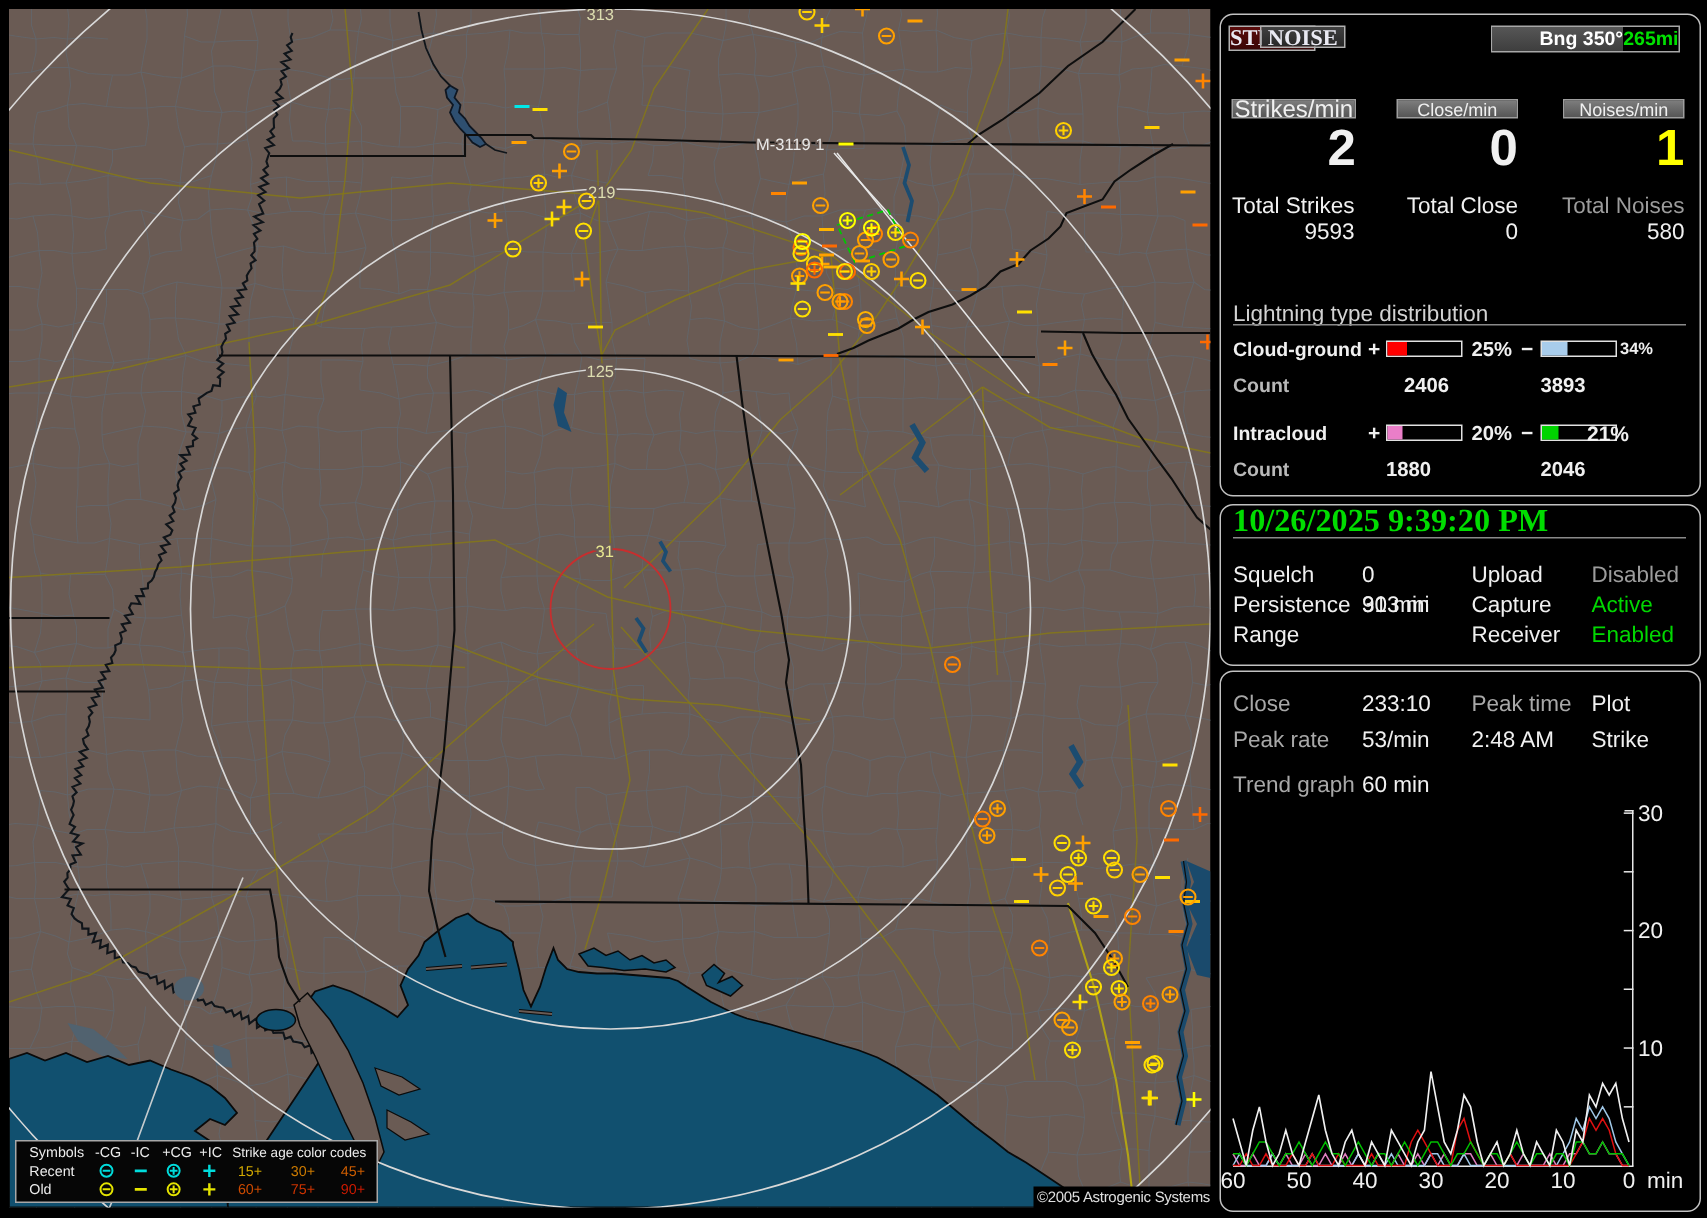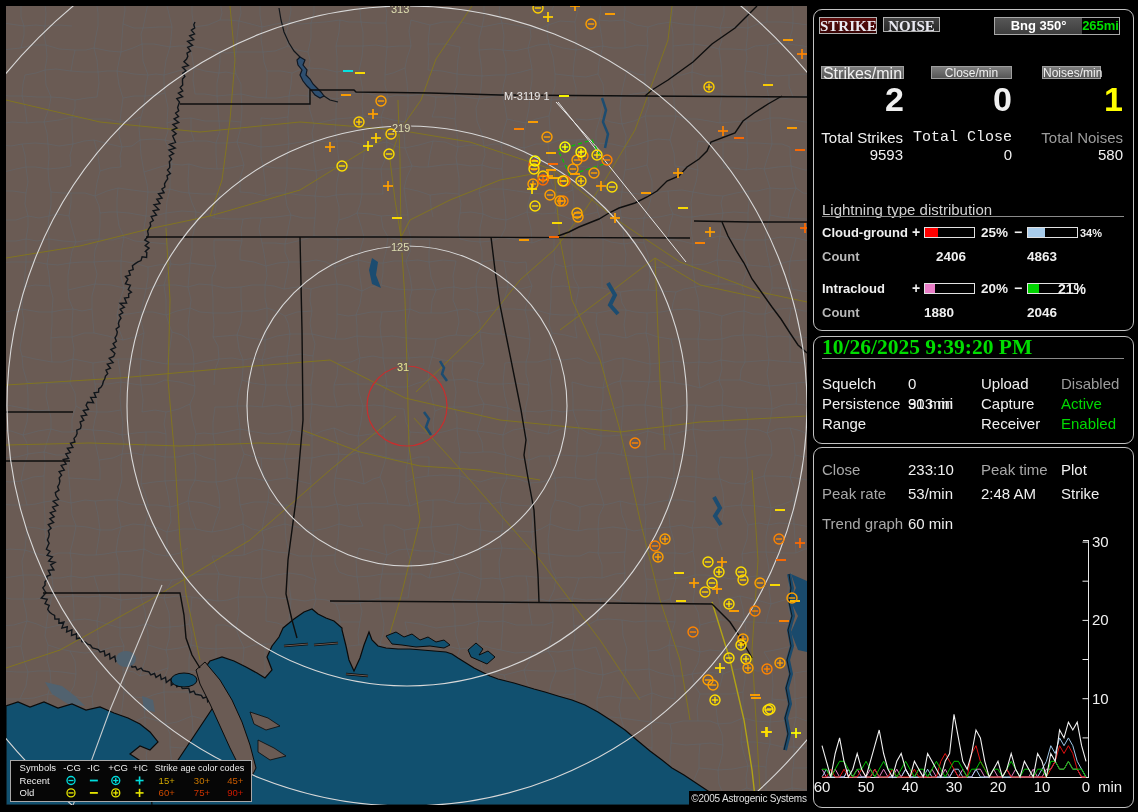--- a/index.html
+++ b/index.html
@@ -360,53 +360,53 @@
 <text x="150" y="37" fill="#cc4a00">60+</text>
       <text x="187" y="37" fill="#cc3300">75+</text>
       <text x="222" y="37" fill="#cc1a00">90+</text>
 </g>
 </svg>
 <div style="position:absolute;left:689px;top:791px;width:120px;height:15px;background:#000;color:#e0e0e0;font-size:10px;letter-spacing:-0.2px;line-height:15px;text-align:center;white-space:nowrap">©2005 Astrogenic Systems</div>
 <div class="panel" style="left:813px;top:9px;width:319px;height:320px"></div>
 <div class="panel" style="left:813px;top:336px;width:319px;height:106px"></div>
 <div class="panel" style="left:813px;top:447px;width:319px;height:359px"></div>
 <div class="btn serif" style="left:819px;top:17px;width:58px;height:17px;background:linear-gradient(#5a0c0c,#3a0606);color:#e9e9f2">STRIKE</div>
-<div class="btn serif" style="left:883px;top:17px;width:57px;height:15px;background:linear-gradient(#404040,#282828);color:#e9e9f2">NOISE</div>
+<div class="btn serif" style="left:840px;top:17px;width:57px;height:15px;background:linear-gradient(#404040,#282828);color:#e9e9f2">NOISE</div>
 <div style="position:absolute;left:994px;top:17px;width:124px;height:16px;border:1px solid #a8a8a8;background:#000;display:flex">
-    <div style="width:96px;background:linear-gradient(#565656,#3e3e3e);color:#fff;font-weight:bold;font-size:13px;text-align:center;line-height:16px">Bng 350°</div>
+    <div style="width:96px;background:linear-gradient(#565656,#3e3e3e);color:#fff;font-weight:bold;font-size:13px;text-align:right;line-height:16px">Bng 350°</div>
     <div style="flex:1;color:#00e000;font-weight:bold;font-size:13px;text-align:right;line-height:16px">265mi</div>
   </div>
 <div class="btn" style="left:821px;top:66px;width:83px;height:13px;background:linear-gradient(#7d7d7d,#565656);border-color:#9e9e9e;font-size:16px;font-weight:normal;line-height:13px;font-family:'Liberation Sans',sans-serif">Strikes/min</div>
 <div class="btn" style="left:931px;top:66px;width:81px;height:13px;background:linear-gradient(#7d7d7d,#565656);border-color:#9e9e9e;font-size:12px;font-weight:normal;line-height:13px;font-family:'Liberation Sans',sans-serif">Close/min</div>
-<div class="btn" style="left:1042px;top:66px;width:59px;height:13px;background:linear-gradient(#7d7d7d,#565656);border-color:#9e9e9e;font-size:12px;font-weight:normal;line-height:13px;font-family:'Liberation Sans',sans-serif">Noises/min</div>
+<div class="btn" style="left:1042px;top:66px;width:81px;height:13px;background:linear-gradient(#7d7d7d,#565656);border-color:#9e9e9e;font-size:12px;font-weight:normal;line-height:13px;font-family:'Liberation Sans',sans-serif">Noises/min</div>
 <div class="t r big" style="left:744px;top:82px;width:160px;">2</div>
 <div class="t r big" style="left:852px;top:82px;width:160px;">0</div>
 <div class="t r big" style="left:963px;top:82px;width:160px;color:#ffff00">1</div>
 <div class="t r " style="left:743px;top:130px;width:160px;">Total Strikes</div>
 <div class="t r " style="left:743px;top:147px;width:160px;">9593</div>
-<div class="t r " style="left:852px;top:130px;width:160px;font-family:Liberation Mono, monospace;">Total Close</div>
+<div class="t r " style="left:852px;top:130px;width:160px;">Total Close</div>
 <div class="t r " style="left:852px;top:147px;width:160px;">0</div>
 <div class="t r " style="left:963px;top:130px;width:160px;color:#9c9c9c">Total Noises</div>
 <div class="t r " style="left:963px;top:147px;width:160px;">580</div>
 <div class="t " style="left:822px;top:202px;color:#d2d2d2">Lightning type distribution</div>
 <div style="position:absolute;left:822px;top:216px;width:302px;border-top:1px solid #8a8a8a"></div>
 <div class="t b" style="left:822px;top:226px;font-size:13px">Cloud-ground</div>
 <div class="t b" style="left:912px;top:225px;font-size:14px">+</div>
 <div style="position:absolute;left:924px;top:227px;width:49px;height:9px;border:1px solid #e2e2e2;background:#000">
     <div style="width:13px;height:9px;background:#ff0000"></div>
   </div>
 <div class="t b" style="left:981px;top:226px;font-size:13.5px">25%</div>
 <div class="t b" style="left:1014px;top:225px;font-size:14px">−</div>
 <div style="position:absolute;left:1027px;top:227px;width:49px;height:9px;border:1px solid #e2e2e2;background:#000">
     <div style="width:17px;height:9px;background:#a8cceb"></div>
   </div>
 <div class="t b" style="left:1080px;top:227px;font-size:11px">34%</div>
 <div class="t b" style="left:822px;top:250px;color:#b8b8b8;font-size:13px">Count</div>
 <div class="t b" style="left:936px;top:250px;font-size:13.5px">2406</div>
-<div class="t b" style="left:1027px;top:250px;font-size:13.5px">4863</div>
+<div class="t b" style="left:1027px;top:250px;font-size:13.5px">3893</div>
 <div class="t b" style="left:822px;top:282px;font-size:13px">Intracloud</div>
 <div class="t b" style="left:912px;top:281px;font-size:14px">+</div>
 <div style="position:absolute;left:924px;top:283px;width:49px;height:9px;border:1px solid #e2e2e2;background:#000">
     <div style="width:10px;height:9px;background:#ea7ec8"></div>
   </div>
 <div class="t b" style="left:981px;top:282px;font-size:13.5px">20%</div>
 <div class="t b" style="left:1014px;top:281px;font-size:14px">−</div>
 <div style="position:absolute;left:1027px;top:283px;width:49px;height:9px;border:1px solid #e2e2e2;background:#000">
     <div style="width:11px;height:9px;background:#00d400"></div>
   </div>

